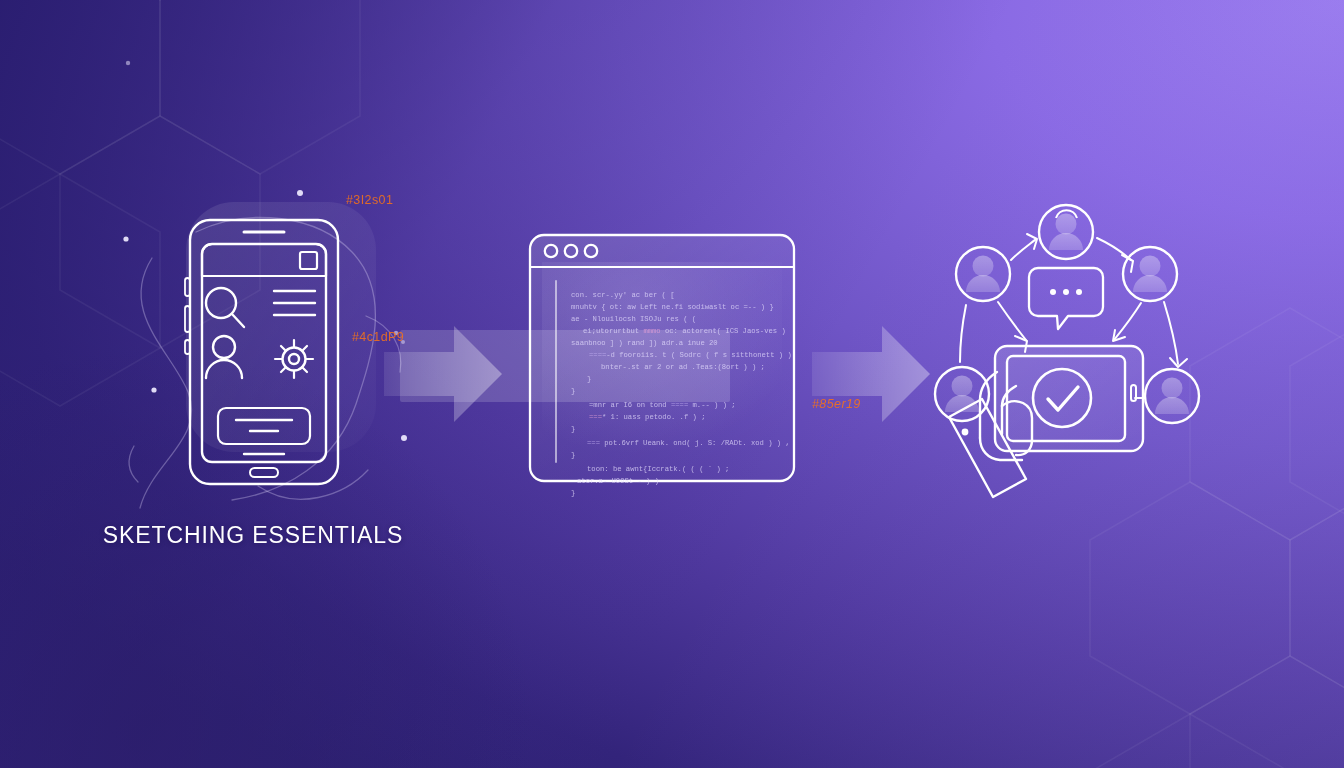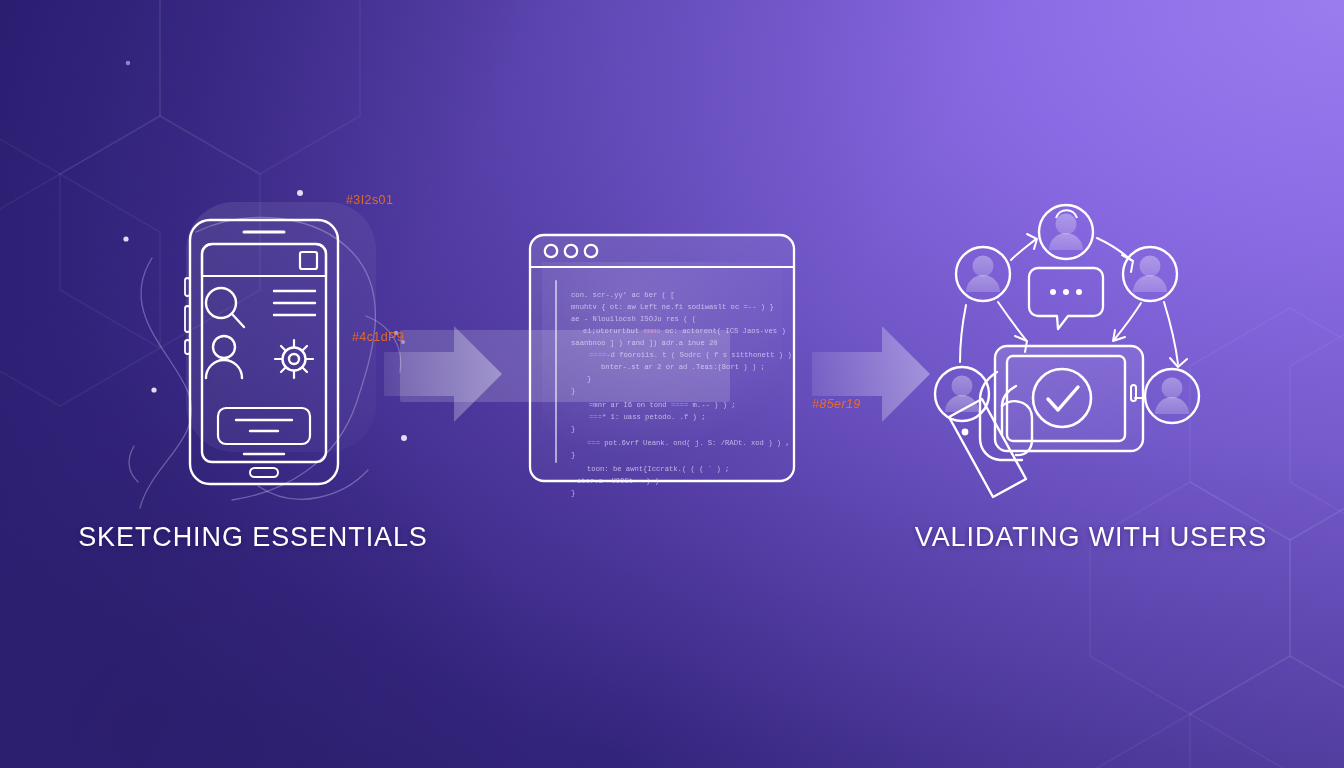--- a/index.html
+++ b/index.html
@@ -36,21 +36,21 @@
   .col-1{left:38px;}
   .col-2{left:447px;}
   .col-3{left:876px;}
 
   .art{position:absolute;left:0;top:0;width:430px;height:360px;}
 
   .caption{
     position:absolute;top:372px;left:0;width:430px;
     text-align:center;
     color:#ffffff;
-    font-size:27px;
+    font-size:23px;
     letter-spacing:.9px;
     font-weight:400;
     text-shadow:0 1px 5px rgba(25,12,70,.45);
     white-space:nowrap;
   }
 
   
   .hash{
     position:absolute;
     color:#f97316;
@@ -330,20 +330,19 @@
       <g fill="none" stroke="#ffffff" stroke-width="2.4" stroke-linecap="round" stroke-linejoin="round">
         <path d="M121,222 C 110,229 104,238 104,250 l0,38"></path>
         <path d="M140,236 C 131,241 126,248 126,256 l0,28"></path>
         <path d="M126,256 C 132,251 140,250 147,253 C 153,256 156,262 156,268 l0,22"></path>
         <path d="M156,290 C 156,300 149,306 140,305"></path>
         <path d="M104,288 C 104,300 112,309 124,310 l22,0"></path>
         <path d="M73,267 l33,-18 l44,80 l-33,18 z"></path>
         <circle cx="89" cy="282" r="3.4" fill="#ffffff" stroke="none"></circle>
       </g>
     </svg>
-    <div class="caption">VALIDATING WITH USERS</div>
   </div>
 
   <div class="hash hash-a">#3I2s01</div>
   <div class="hash hash-b">#4c1dP9</div>
   <div class="hash hash-c">#85er19</div>
 
 </div>
 
 </body></html>

